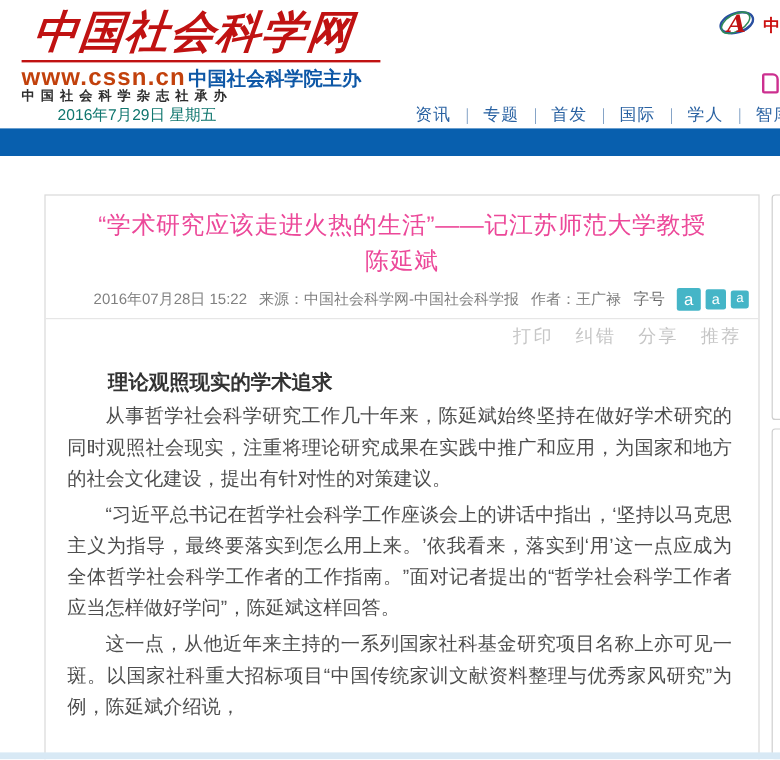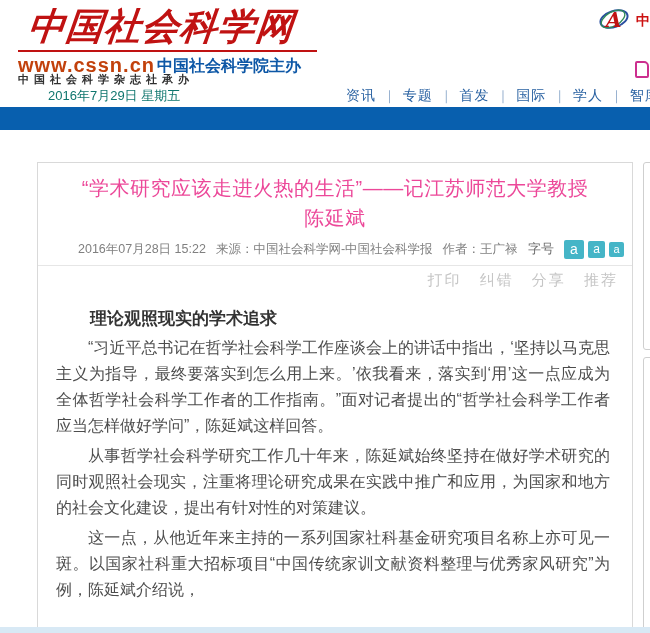--- a/index.html
+++ b/index.html
@@ -131,22 +131,22 @@
 
     <div class="actions">
       <a>打印</a>
       <a>纠错</a>
       <a>分享</a>
       <a>推荐</a>
     </div>
 
     <div class="body-text">
       <h2>理论观照现实的学术追求</h2>
+      <p>从事哲学社会科学研究工作几十年来，陈延斌始终坚持在做好学术研究的同时观照社会现实，注重将理论研究成果在实践中推广和应用，为国家和地方的社会文化建设，提出有针对性的对策建议。</p>
       <p>“习近平总书记在哲学社会科学工作座谈会上的讲话中指出，‘坚持以马克思主义为指导，最终要落实到怎么用上来。’依我看来，落实到‘用’这一点应成为全体哲学社会科学工作者的工作指南。”面对记者提出的“哲学社会科学工作者应当怎样做好学问”，陈延斌这样回答。</p>
-      <p>从事哲学社会科学研究工作几十年来，陈延斌始终坚持在做好学术研究的同时观照社会现实，注重将理论研究成果在实践中推广和应用，为国家和地方的社会文化建设，提出有针对性的对策建议。</p>
       <p>这一点，从他近年来主持的一系列国家社科基金研究项目名称上亦可见一斑。以国家社科重大招标项目“中国传统家训文献资料整理与优秀家风研究”为例，陈延斌介绍说，</p>
     </div>
   </div>
 
   <div class="side-box b1"></div>
   <div class="side-box b2"></div>
 
   <div class="bottom-strip"></div>
 </div>
 

